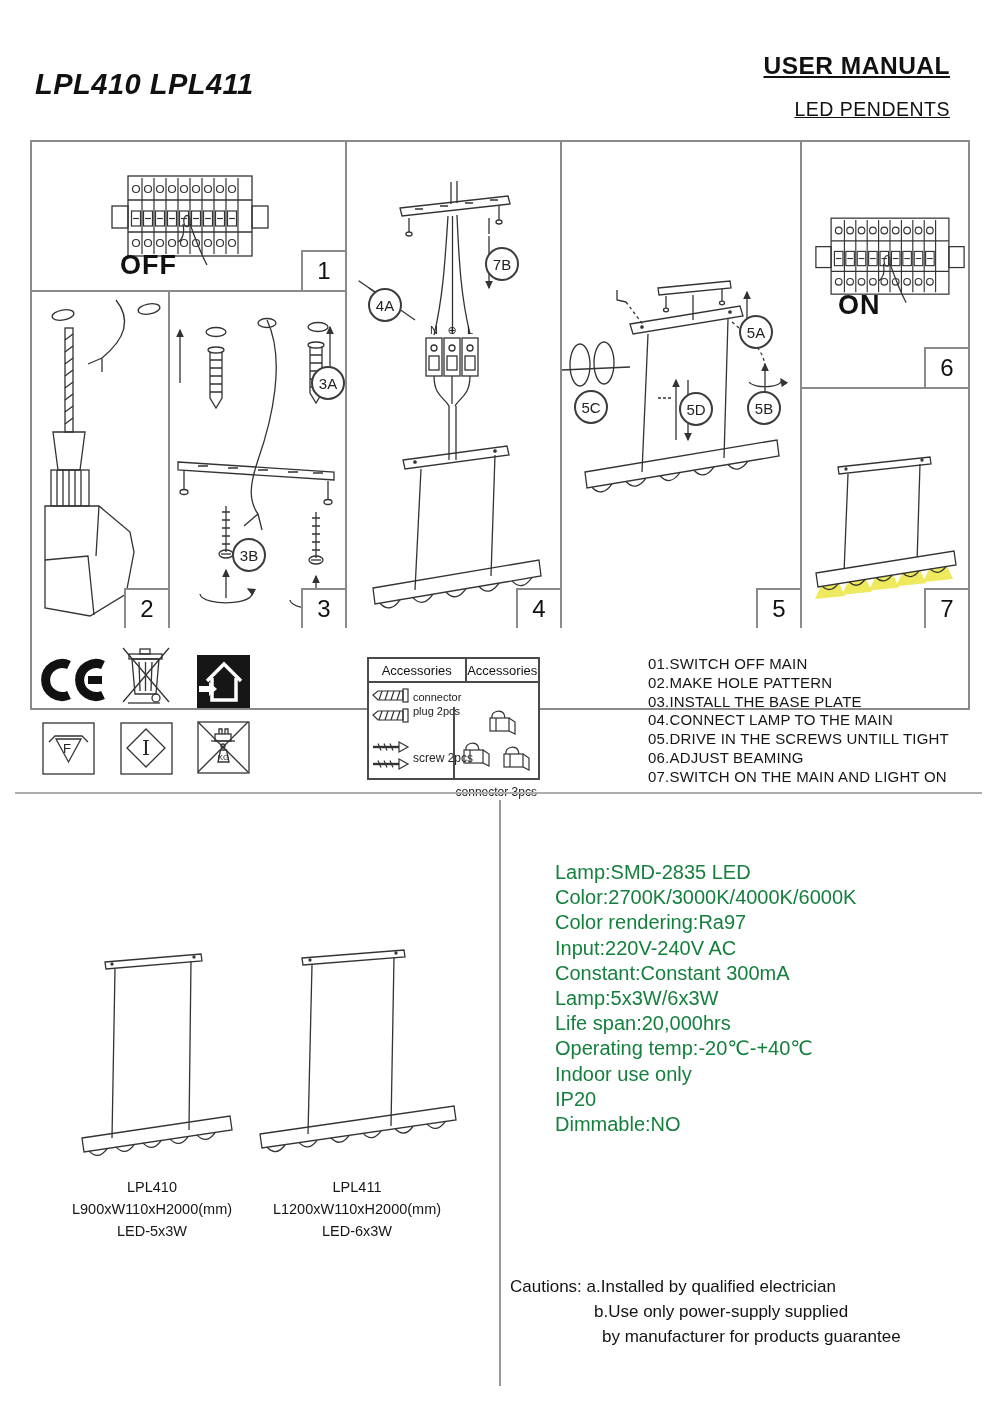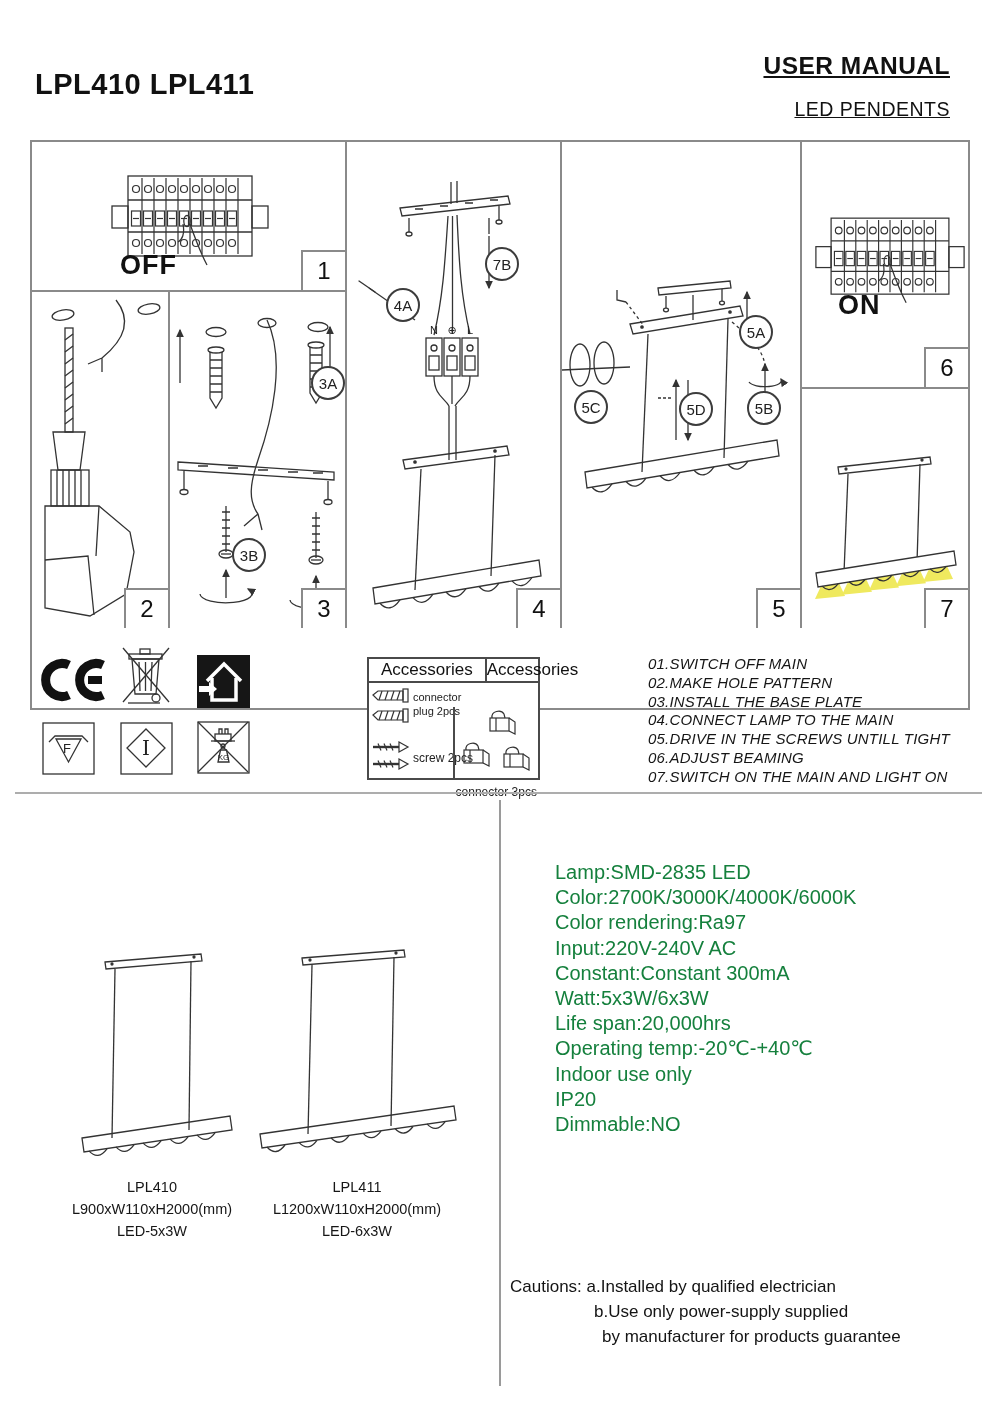--- a/index.html
+++ b/index.html
@@ -11,36 +11,36 @@
   .gl{position:absolute;background:#8a8a8a;}
   .nbox{position:absolute;width:44px;height:40px;border-left:2px solid #8a8a8a;border-top:2px solid #8a8a8a;
         box-sizing:border-box;display:flex;align-items:center;justify-content:center;
         font-size:24px;color:#111;background:#fff;}
   .tag{position:absolute;width:30px;height:30px;border:2px solid #3c3c3c;border-radius:50%;
        background:#fff;display:flex;align-items:center;justify-content:center;
        font-size:15px;color:#222;z-index:3;}
   .swlabel{position:absolute;font-size:27px;font-weight:bold;letter-spacing:1px;color:#111;}
   .la path,.la line,.la rect,.la circle,.la ellipse,.la polygon,.la polyline{stroke:#333;fill:none;stroke-width:1.3px;}
   .la text{stroke:none;}
-  .instr{font-size:15px;line-height:18.8px;color:#161616;letter-spacing:.2px;white-space:nowrap;font-style:italic;}
+  .instr{font-size:15px;line-height:18.8px;color:#161616;letter-spacing:.2px;white-space:nowrap;}
   .spec{font-size:20px;line-height:25.2px;color:#15803d;white-space:nowrap;}
   .caut{font-size:17px;line-height:25px;color:#141414;white-space:nowrap;}
   .prodlabel{font-size:14.5px;line-height:22px;text-align:center;color:#161616;}
   .acc-table{position:absolute;left:367px;top:657px;width:173px;height:123px;
              border:2px solid #4a4a4a;box-sizing:border-box;background:#fff;}
   .acc-head{display:flex;height:24px;border-bottom:2px solid #4a4a4a;box-sizing:border-box;}
-  .acc-head div{flex:1;display:flex;align-items:center;justify-content:center;font-size:17px;color:#111;margin-left:12px;}
+  .acc-head div{flex:1;display:flex;align-items:center;justify-content:center;font-size:13px;color:#111;margin-left:12px;}
   .acc-head div:last-child{border-left:2px solid #4a4a4a;}
   .acc-body{display:flex;height:95px;}
   .acc-cell{flex:1;position:relative;}
   .acc-cell.right{border-left:2px solid #4a4a4a;margin-top:24px;}
   .acc-text{position:absolute;font-size:11px;color:#222;white-space:nowrap;}
   .sep-h{position:absolute;left:15px;top:792px;width:967px;height:2px;background:#adadad;}
   .sep-v{position:absolute;left:499px;top:800px;width:2px;height:586px;background:#9a9a9a;}
-  .hdr-title{position:absolute;left:35px;top:68px;font-size:29px;font-weight:bold;letter-spacing:.5px;}
+  .hdr-title{position:absolute;left:35px;top:68px;font-size:29px;font-weight:bold;letter-spacing:.5px;font-style:italic;}
   .hdr-right{position:absolute;left:560px;top:52px;width:390px;text-align:right;text-decoration:underline;}
   .hdr-right .t1{font-size:24.5px;font-weight:bold;letter-spacing:.5px;}
   .hdr-right .t2{font-size:19.5px;margin-top:18px;letter-spacing:.5px;}
 </style>
 </head>
 <body>
 
 <div class="page">
 
   <svg width="0" height="0" style="position:absolute">
@@ -196,21 +196,21 @@
         <circle cx="150" cy="309" r="1.2" style="fill:#333"></circle>
       <line x1="76" y1="327" x2="70" y2="448"></line>
         <line x1="150" y1="313" x2="146" y2="434"></line>
       <path d="M28,446 L194,418 L196,434 L30,462 Z"></path>
       <path d="M35,461.2 Q45,472 55,457.8 M68,455.6 Q78,466.5 88,452.2 M101,450 Q111,461 121,446.6 M134,444.5 Q144,455.4 154,441.1 M167,438.9 Q177,449.8 187,435.5"></path>
       <line x1="24" y1="146" x2="70" y2="178" stroke-width="2.2"></line>
       <line x1="14" y1="139" x2="30" y2="150" stroke-width="6" stroke-linecap="round"></line>
       <line x1="144" y1="76" x2="144" y2="92" stroke-width="2"></line>
       <line x1="144" y1="94" x2="144" y2="146" marker-end="url(#ah)"></line>
     </svg>
-    <div class="tag" style="left:354px;top:146px">4A</div>
+    <div class="tag" style="left:336px;top:146px">4A</div>
     <div class="tag" style="left:453px;top:105px">7B</div>
     <div class="nbox" style="left:484px;top:446px">4</div>
 
     <svg class="la abs" style="left:528px;top:0" width="240" height="486" viewBox="0 0 240 486">
       <path d="M98,146 L170,139 L171,146 L99,153 Z"></path>
       <line x1="106" y1="154" x2="106" y2="166"></line>
         <ellipse cx="106" cy="168" rx="2.5" ry="1.8"></ellipse>
       <line x1="162" y1="147" x2="162" y2="159"></line>
         <ellipse cx="162" cy="161" rx="2.5" ry="1.8"></ellipse>
       <line x1="133" y1="153" x2="133" y2="178" stroke-width="2.5"></line>
@@ -350,21 +350,21 @@
 
   <div class="sep-h"></div>
   <div class="sep-v"></div>
 
   <div class="abs" style="left:555px;top:860px">
     <div class="spec">Lamp:SMD-2835 LED</div>
     <div class="spec">Color:2700K/3000K/4000K/6000K</div>
     <div class="spec">Color rendering:Ra97</div>
     <div class="spec">Input:220V-240V AC</div>
     <div class="spec">Constant:Constant 300mA</div>
-    <div class="spec">Watt:5x3W/6x3W</div>
+    <div class="spec">Lamp:5x3W/6x3W</div>
     <div class="spec">Life span:20,000hrs</div>
     <div class="spec">Operating temp:-20℃-+40℃</div>
     <div class="spec">Indoor use only</div>
     <div class="spec">IP20</div>
     <div class="spec">Dimmable:NO</div>
   </div>
 
   <svg class="la abs" style="left:60px;top:948px" width="185" height="225" viewBox="0 0 185 225">
     <path d="M45,14 L141,6 L142,13 L46,21 Z"></path>
     <circle cx="52" cy="16" r="1" style="fill:#333"></circle>

